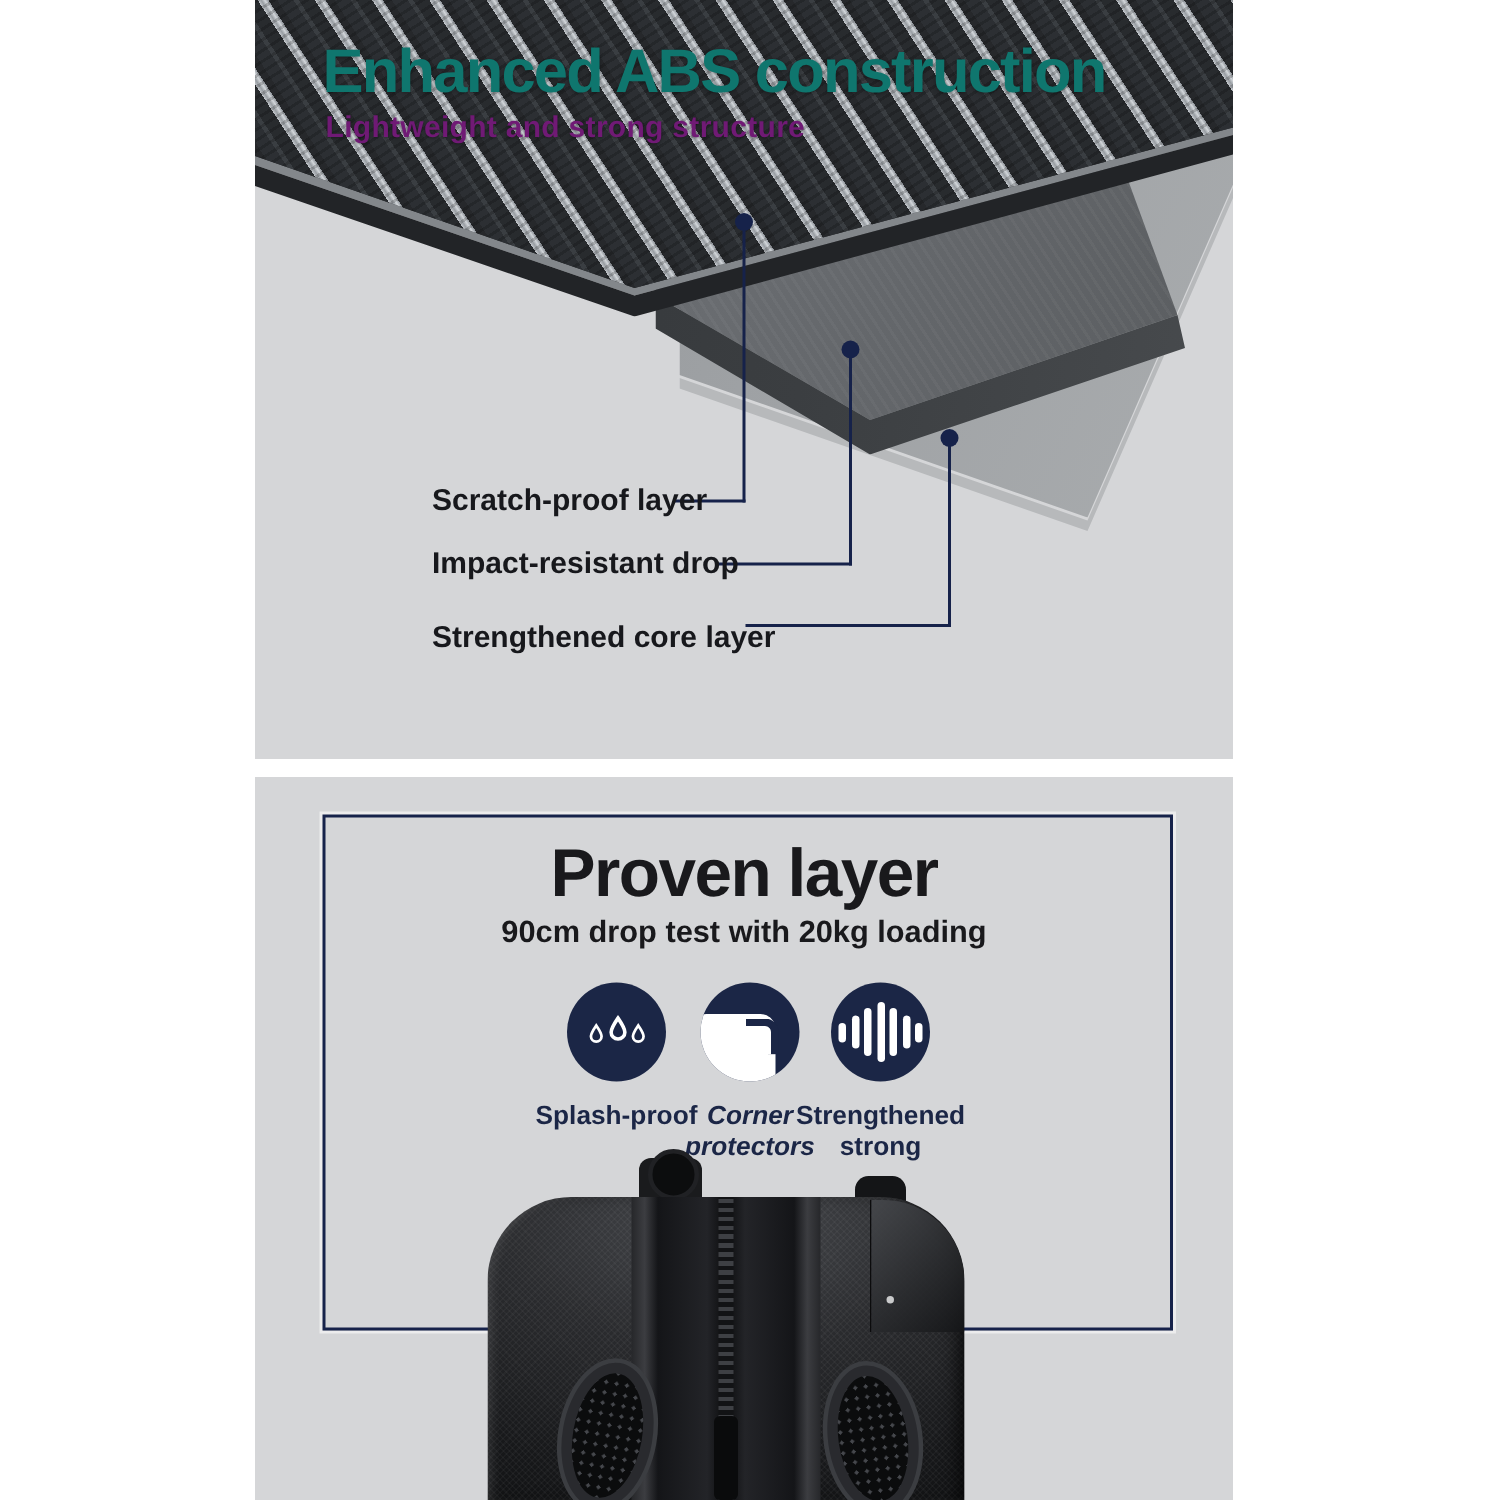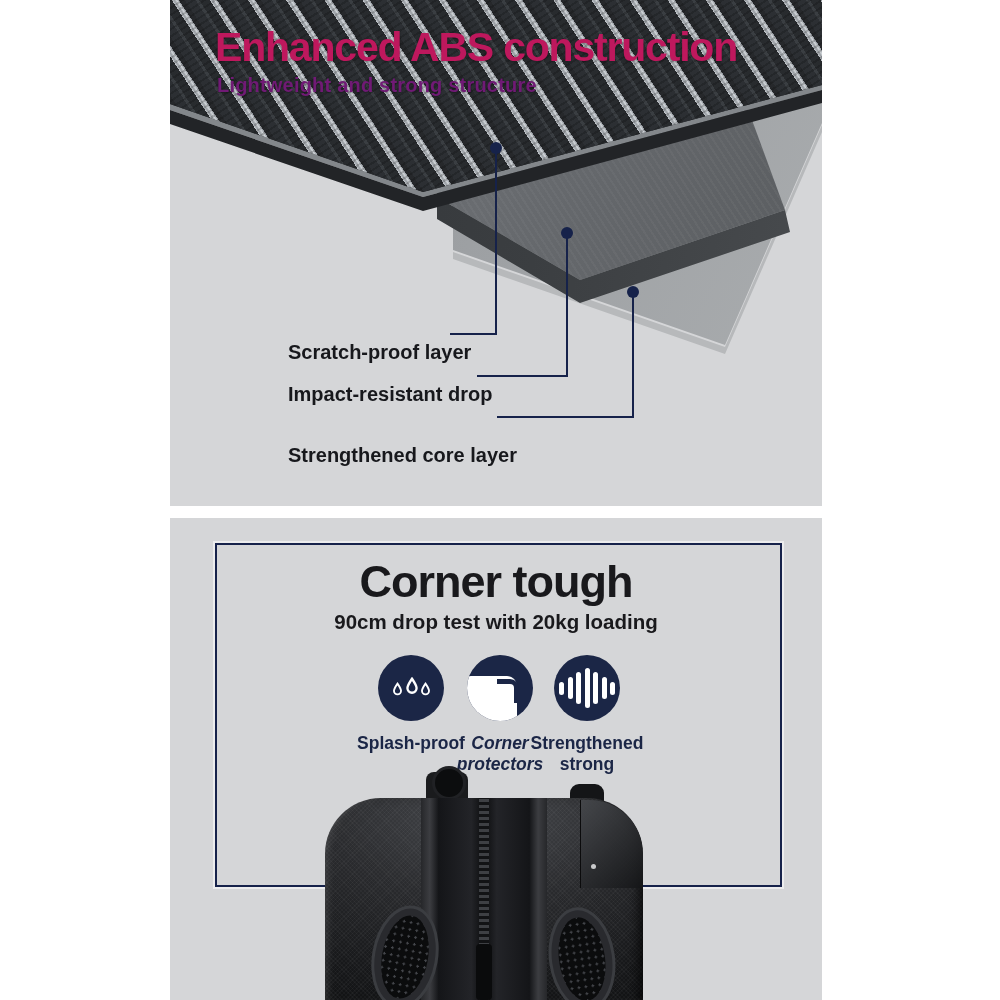--- a/index.html
+++ b/index.html
@@ -40,28 +40,28 @@
     background-color:#26282b;
     background-image:
       repeating-linear-gradient(147deg,rgba(0,0,0,0.18) 0 2px,rgba(0,0,0,0) 2px 6px),
       repeating-linear-gradient(57deg,
         #2c2f33 0px,#2c2f33 9px,
         #3a3e42 9px,#3a3e42 12px,
         #282b2e 12px,#282b2e 21px,
         #c3c7cc 21px,#989da2 23px,#d2d6da 25px,#8f949a 27px,
         #26282b 27px,#26282b 32px);
   }
-  .abs-title{position:absolute;left:45px;top:24px;color:#be185d;font-size:41px;font-weight:800;
+  .abs-title{position:absolute;left:45px;top:24px;color:#0f766e;font-size:41px;font-weight:800;
     letter-spacing:-1.2px;white-space:nowrap;text-shadow:0 1px 3px rgba(0,0,0,0.35);}
   .abs-subtitle{position:absolute;left:47px;top:74px;color:#701a75;font-size:20px;font-weight:600;
     letter-spacing:0.2px;white-space:nowrap;text-shadow:0 1px 2px rgba(0,0,0,0.35);}
 
   .callout-line{position:absolute;background:#16224a;}
   .callout-dot{position:absolute;width:12px;height:12px;border-radius:50%;background:#16224a;}
-  .callout-label{position:absolute;color:#17181c;font-size:20px;font-weight:600;line-height:24px;white-space:nowrap;margin-top:18px;}
+  .callout-label{position:absolute;color:#17181c;font-size:20px;font-weight:600;line-height:24px;white-space:nowrap;}
 
   
   .section-tough{position:absolute;left:170px;top:518px;width:652px;height:482px;background:#d5d6d8;overflow:hidden;}
   .tough-box{position:absolute;left:45px;top:25px;width:563px;height:340px;border:2px solid #16224a;
     box-shadow:0 0 0 2px rgba(255,255,255,0.55);}
   .tough-title{position:absolute;left:0;top:38px;width:652px;text-align:center;color:#19191c;
     font-size:45px;font-weight:800;letter-spacing:-1px;}
   .tough-subtitle{position:absolute;left:0;top:92px;width:652px;text-align:center;color:#19191c;
     font-size:20.5px;font-weight:600;}
 
@@ -130,27 +130,27 @@
     <div class="callout-label" style="left:118px;top:322px;">Scratch-proof layer</div>
 
     <div class="callout-dot" style="left:391px;top:227px;"></div>
     <div class="callout-line" style="left:396px;top:233px;width:2px;height:144px;"></div>
     <div class="callout-line" style="left:307px;top:375px;width:91px;height:2px;"></div>
     <div class="callout-label" style="left:118px;top:364px;">Impact-resistant drop</div>
 
     <div class="callout-dot" style="left:457px;top:286px;"></div>
     <div class="callout-line" style="left:462px;top:292px;width:2px;height:126px;"></div>
     <div class="callout-line" style="left:327px;top:416px;width:137px;height:2px;"></div>
-    <div class="callout-label" style="left:118px;top:425px;">Strengthened core layer</div>
+    <div class="callout-label" style="left:118px;top:413px;">Strengthened core layer</div>
   </div>
 
   <div class="section-tough">
     <div class="tough-box"></div>
 
-    <div class="tough-title">Corner tough</div>
+    <div class="tough-title">Proven layer</div>
     <div class="tough-subtitle">90cm drop test with 20kg loading</div>
 
     <div class="feature-circle" style="left:208px;">
       <div class="drops">
         <svg style="left:11px;top:26px;" width="17" height="18" viewBox="0 0 24 24">
           <path d="M12 3C8.6 8 7 10.6 7 13.2a5 5 0 0 0 10 0C17 10.6 15.4 8 12 3Z" fill="none" stroke="#ffffff" stroke-width="2.6"></path>
           </svg>
         <svg style="left:23px;top:20px;" width="22" height="24" viewBox="0 0 24 24">
           <path d="M12 3C8.6 8 7 10.6 7 13.2a5 5 0 0 0 10 0C17 10.6 15.4 8 12 3Z" fill="none" stroke="#ffffff" stroke-width="2.6"></path>
           </svg>

